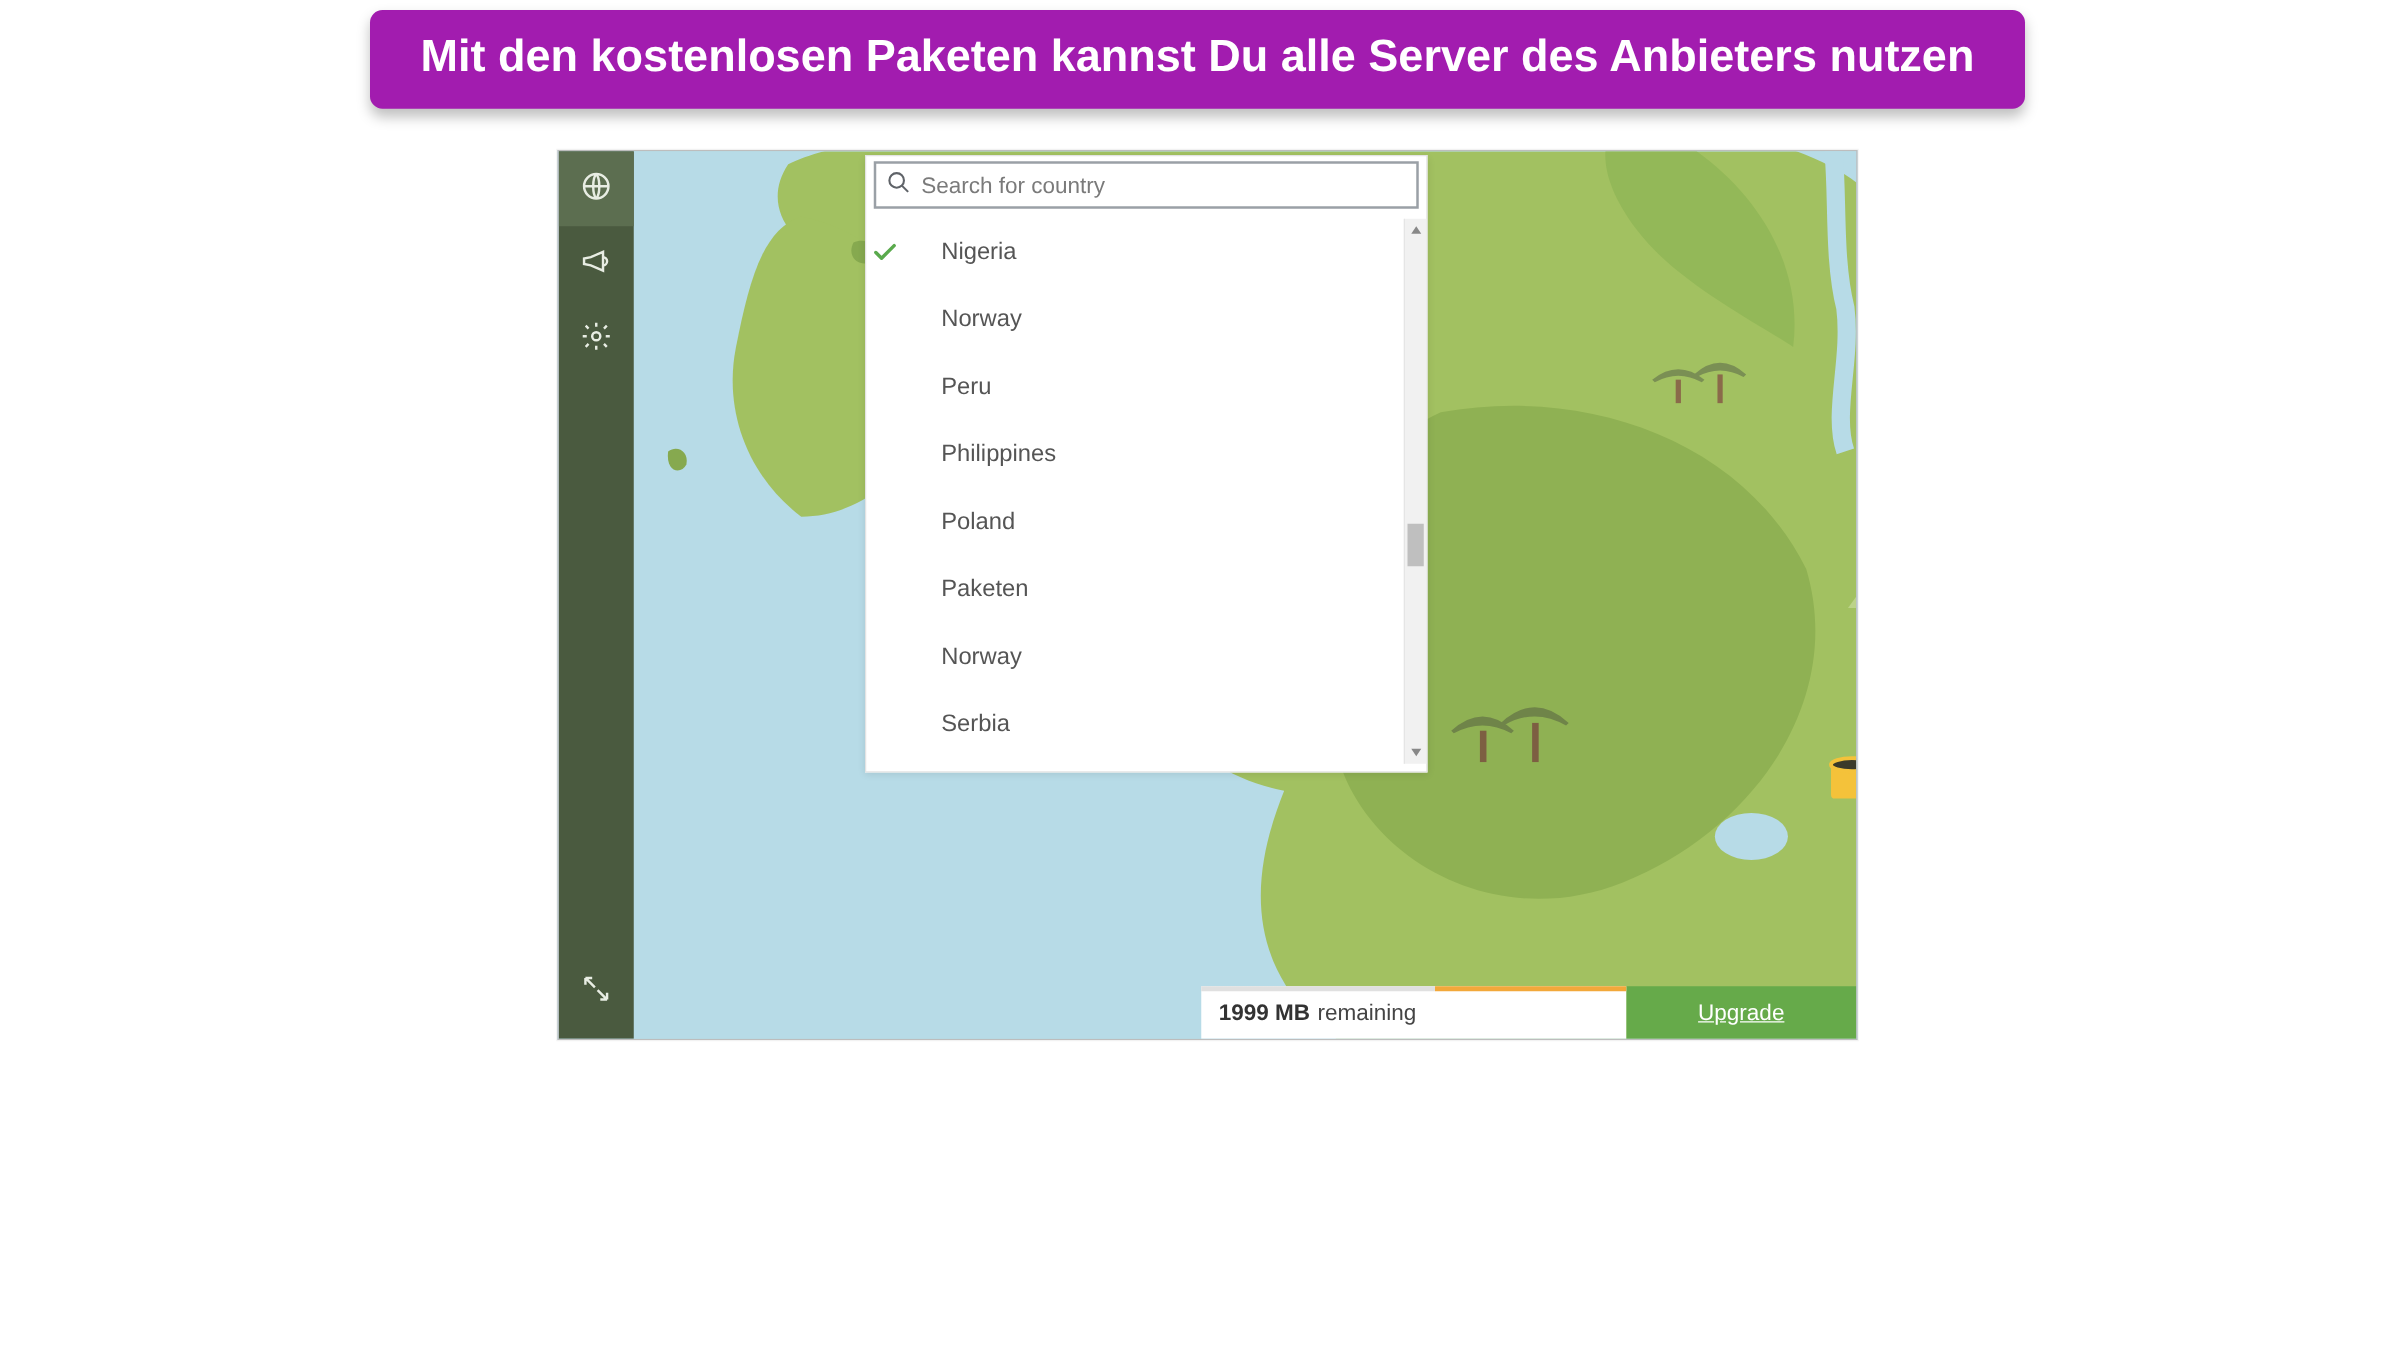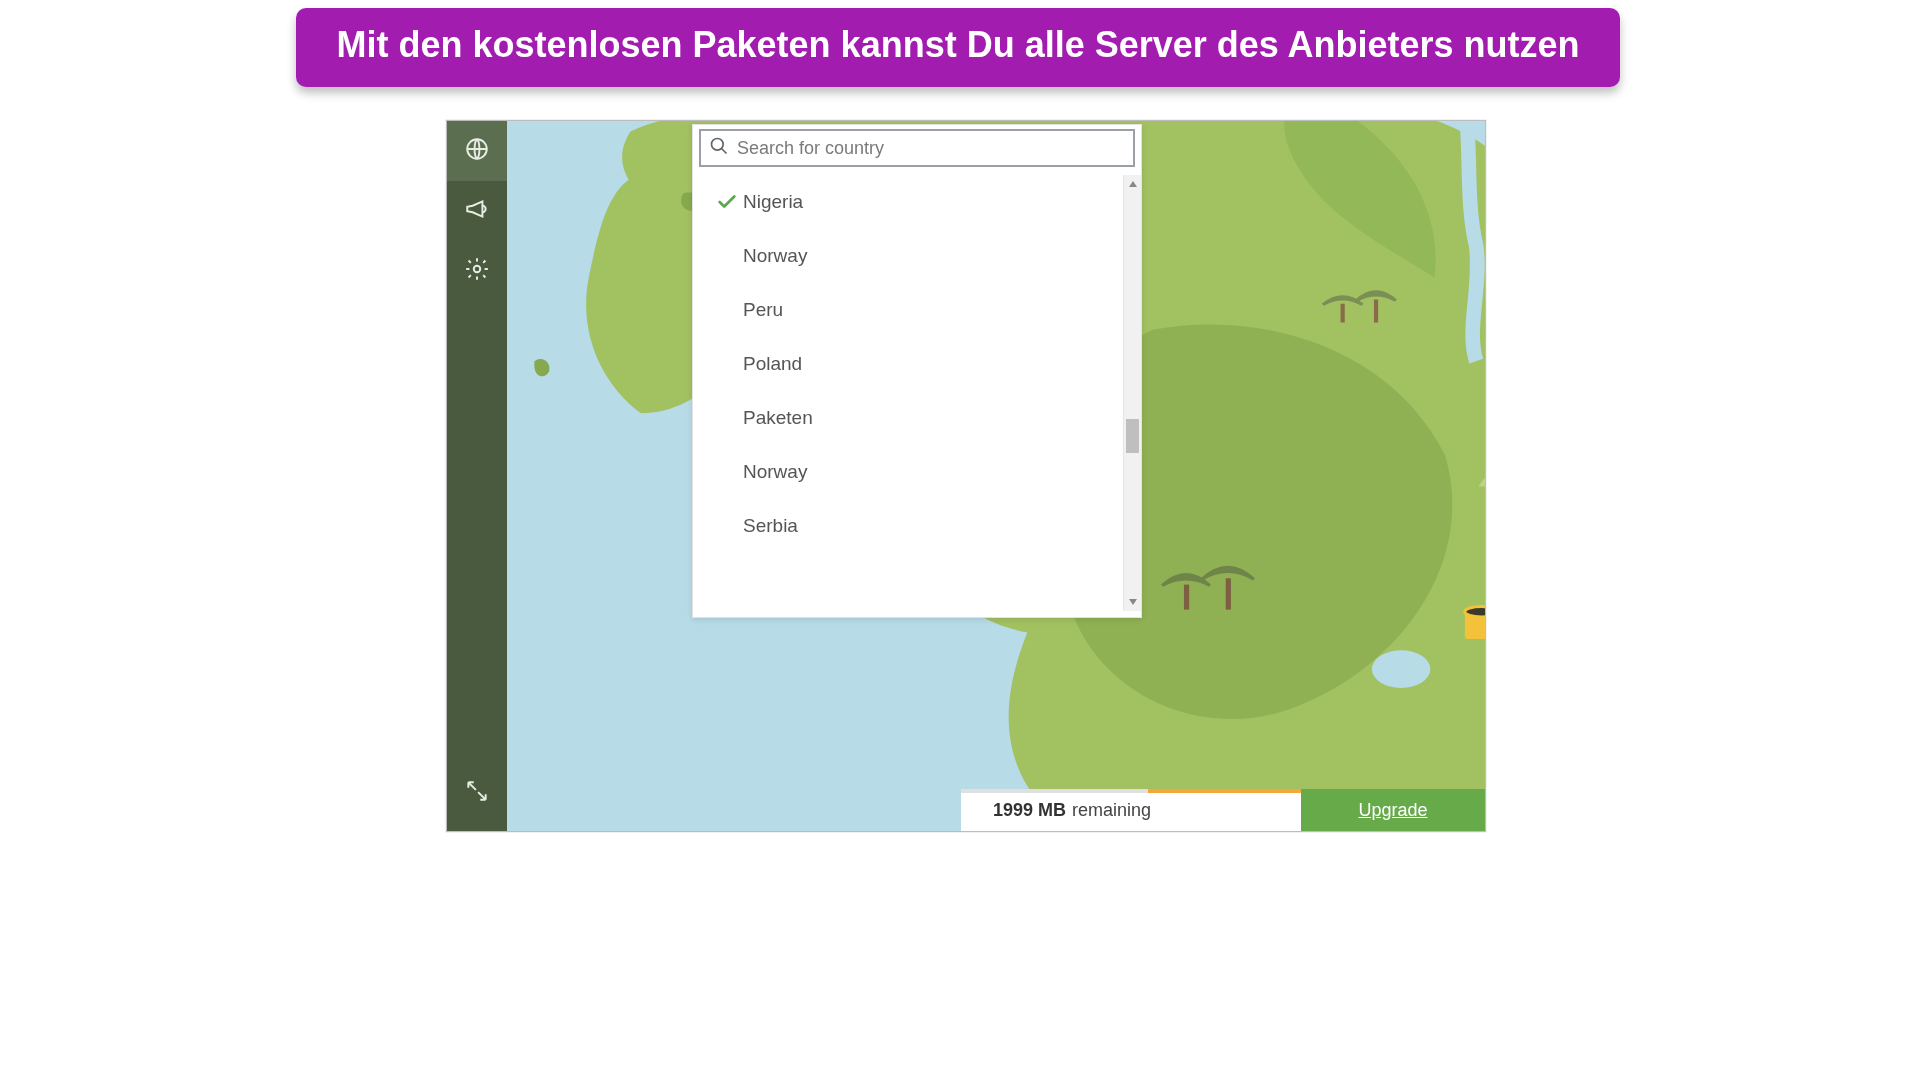--- a/index.html
+++ b/index.html
@@ -111,24 +111,25 @@
   }
   .list {
     height: 100%;
     overflow: hidden;
     padding-right: 20px;
   }
   .country-item {
     display: flex;
     align-items: center;
     height: 54px;
-    padding-left: 20px;
+    padding-left: 1px;
     font-size: 19px;
     color: #555;
     cursor: pointer;
+    gap: 29px;
   }
   .check {
     width: 28px;
     display: flex; align-items: center; justify-content: center;
     color: #5aaa4d;
   }
   .check svg { width: 22px; height: 22px; stroke: currentColor; fill: none; stroke-width: 3; stroke-linecap: round; stroke-linejoin: round; }
   .country-name { margin-left: 2px; }
 
   
@@ -163,21 +164,21 @@
     height: 42px;
     display: flex;
     z-index: 25;
   }
   .data-pane {
     flex: 1;
     background: #fff;
     position: relative;
     display: flex;
     align-items: center;
-    padding-left: 32px;
+    padding-left: 14px;
     font-size: 18px;
     color: #444;
   }
   .data-pane::before {
     content: "";
     position: absolute;
     left: 0; right: 0; top: 0;
     height: 4px;
     background: linear-gradient(to right, #e0e0e0 0%, #e0e0e0 55%, #f2a83a 55%, #f2a83a 100%);
   }
@@ -307,20 +308,24 @@
               </span>
               <span class="country-name">Nigeria</span>
             </div>
             <div class="country-item">
               <span class="check"></span>
               <span class="country-name">Norway</span>
             </div>
             <div class="country-item">
               <span class="check"></span>
               <span class="country-name">Peru</span>
+            </div>
+            <div class="country-item">
+              <span class="check"></span>
+              <span class="country-name">Philippines</span>
             </div>
             <div class="country-item">
               <span class="check"></span>
               <span class="country-name">Poland</span>
             </div>
             <div class="country-item">
               <span class="check"></span>
               <span class="country-name">Paketen</span>
             </div>
             <div class="country-item">

